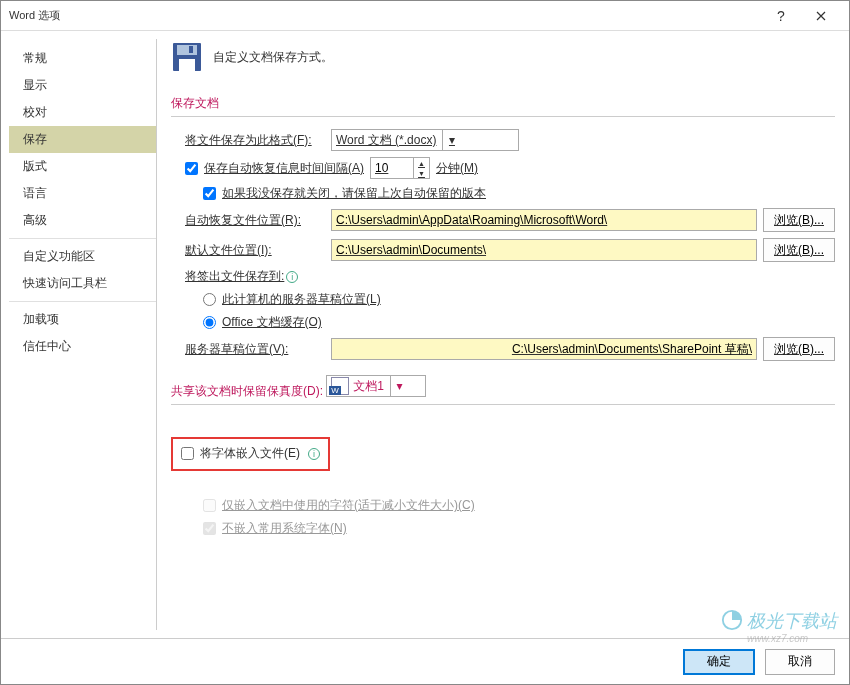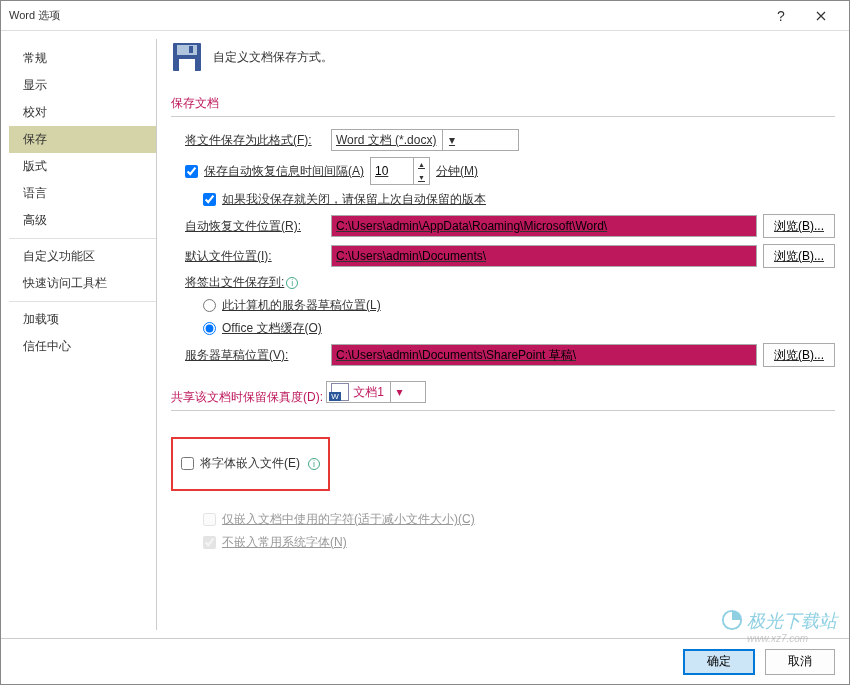--- a/index.html
+++ b/index.html
@@ -17,32 +17,32 @@
 .header-row { display: flex; align-items: center; gap: 10px; margin-bottom: 18px; }
 .save-icon { width: 32px; height: 32px; }
 .section-title { font-weight: normal; color: #be185d; padding: 4px 0; border-bottom: 1px solid #ccc; margin: 10px 0 12px 0; font-size: 12px; }
 .section-title .dd { display: inline-flex; align-items: center; }
 .row { display: flex; align-items: center; margin: 6px 0; gap: 6px; text-decoration: underline; }
 .row label.lbl { min-width: 140px; white-space: nowrap; }
 .row .indent1 { margin-left: 14px; }
 .row .indent2 { margin-left: 32px; }
 .dropdown { border: 1px solid #aaa; height: 22px; display: inline-flex; align-items: center; padding: 0 4px; background: #fff; }
 .dropdown .dd-arrow { width: 18px; height: 20px; border-left: 1px solid #aaa; margin-left: 6px; display: flex; align-items: center; justify-content: center; }
-.spinner { display: inline-flex; border: 1px solid #aaa; height: 28px; }
+.spinner { display: inline-flex; border: 1px solid #aaa; height: 22px; }
 .spinner input { width: 42px; border: none; padding: 0 4px; font-size: 12px; outline: none; }
 .spinner .arrows { width: 16px; border-left: 1px solid #aaa; display: flex; flex-direction: column; }
 .spinner .arrows div { flex: 1; display: flex; align-items: center; justify-content: center; font-size: 7px; }
-.textbox { border: 1px solid #aaa; height: 22px; padding: 0 4px; font-size: 12px; outline: none; background: #be185d; }
+.textbox { border: 1px solid #aaa; height: 22px; padding: 0 4px; font-size: 12px; outline: none; background: #fef9c3; }
 .btn { border: 1px solid #aaa; background: #fdfdfd; height: 24px; padding: 0 10px; font-size: 12px; cursor: default; display: inline-flex; align-items: center; white-space: nowrap; }
 .cb { display: inline-flex; align-items: center; gap: 6px; }
 .cb input { width: 13px; height: 13px; }
 .radio { display: inline-flex; align-items: center; gap: 6px; }
 .radio input { width: 13px; height: 13px; }
 .info-icon { display: inline-block; width: 12px; height: 12px; border: 1px solid #4a8; border-radius: 50%; color: #4a8; font-size: 9px; text-align: center; line-height: 10px; margin-left: 2px; }
-.highlight-box { border: 2px solid #e53935; padding: 16px 8px; margin: 14px 0; display: inline-block; }
+.highlight-box { border: 2px solid #e53935; padding: 6px 8px; margin: 20px 0; display: inline-block; }
 .disabled { color: #999; }
 .disabled input { opacity: 0.6; }
 .footer { height: 46px; border-top: 1px solid #ccc; display: flex; align-items: center; justify-content: flex-end; padding: 0 14px; gap: 10px; }
 .footer .btn.primary { border: 2px solid #0078d7; background: #cde6f7; padding: 0 22px; height: 26px; }
 .doc-icon { display:inline-block; width:18px; height:18px; background:#fff; border:1px solid #88a; position:relative; margin-right:4px; vertical-align:middle; }
 .doc-icon::after { content:"W"; position:absolute; bottom:-1px; left:-3px; background:#2b579a; color:#fff; font-size:8px; padding:0 2px; }
 .watermark { position:absolute; right:12px; bottom:40px; font-size:18px; color:#3ac; opacity:0.55; font-style:italic; display:flex; align-items:flex-start; gap:4px; pointer-events:none; }
 .watermark small { display:block; font-size:10px; color:#888; opacity:0.8; }
 </style>
 </head>
@@ -145,21 +145,21 @@
       </div>
       <div class="row">
         <span class="indent2 radio">
           <input type="radio" name="checkout" checked="" style="">
           <span>Office 文档缓存(O)</span>
         </span>
       </div>
 
       <div class="row">
         <label class="lbl indent1">服务器草稿位置(V):</label>
-        <input class="textbox" style="flex: 1 1 0%;" value="C:\Users\admin\Documents\SharePoint 草稿\">
+        <input class="textbox" style="flex: 1 1 0%; text-align: right;" value="C:\Users\admin\Documents\SharePoint 草稿\">
         <button class="btn">浏览(B)...</button>
       </div>
 
       <div class="section-title">
         <span>共享该文档时保留保真度(D):</span>
         <span class="dd">
           <div class="dropdown" style="width:100px">
             <span class="doc-icon"></span>
             <span>文档1</span>
             <span class="dd-arrow">▾</span>

